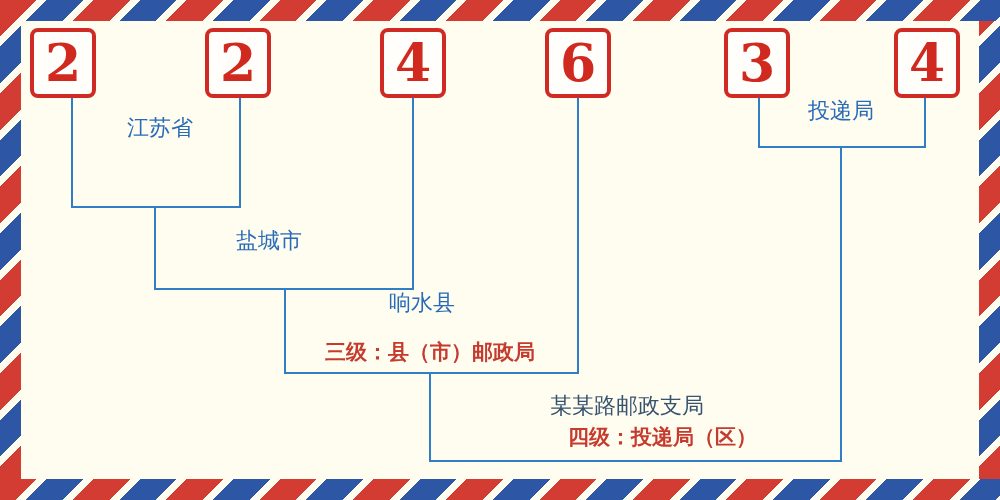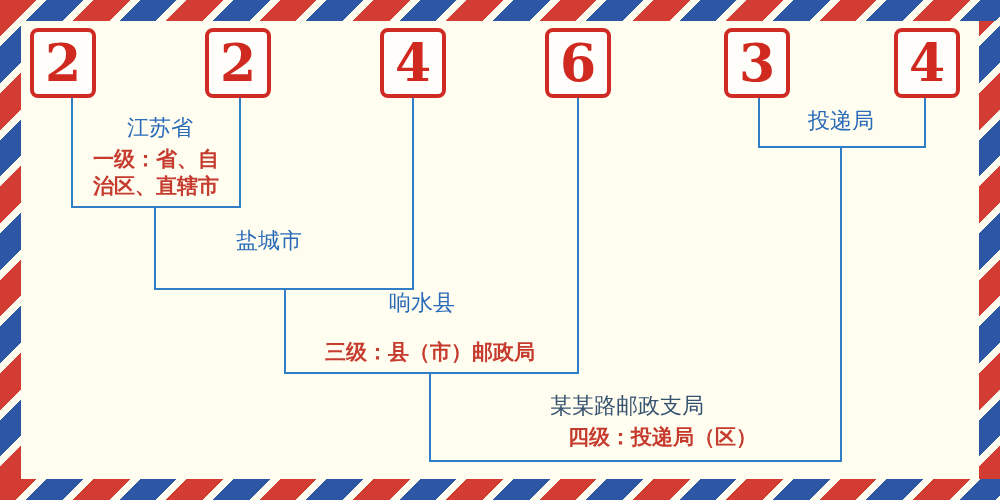--- a/index.html
+++ b/index.html
@@ -124,26 +124,25 @@
   <div class="line v" style="left:577px; top:98px;  height:274px"></div>
   <div class="line v" style="left:429px; top:372px; height:88px"></div>
 
   <div class="line h" style="left:429px; top:460px; width:413px"></div>
   <div class="line v" style="left:758px; top:98px;  height:48px"></div>
   <div class="line v" style="left:924px; top:98px;  height:48px"></div>
   <div class="line h" style="left:758px; top:146px; width:168px"></div>
   <div class="line v" style="left:840px; top:146px; height:314px"></div>
 
   <div class="place" style="left:127px; top:113px">江苏省</div>
-  <div class="desc wrap" style="left:90px; top:145px; width:132px">一级：省、自治区、直辖市</div>
 
   <div class="place" style="left:236px; top:226px">盐城市</div>
 
   <div class="place" style="left:389px; top:288px">响水县</div>
   <div class="desc" style="left:325px; top:338px">三级：县（市）邮政局</div>
 
   <div class="place place-dark" style="left:550px; top:391px">某某路邮政支局</div>
   <div class="desc" style="left:568px; top:423px">四级：投递局（区）</div>
 
-  <div class="place" style="left:808px; top:106px">投递局</div>
+  <div class="place" style="left:808px; top:96px">投递局</div>
 
 
 </div>
 
 </body></html>

